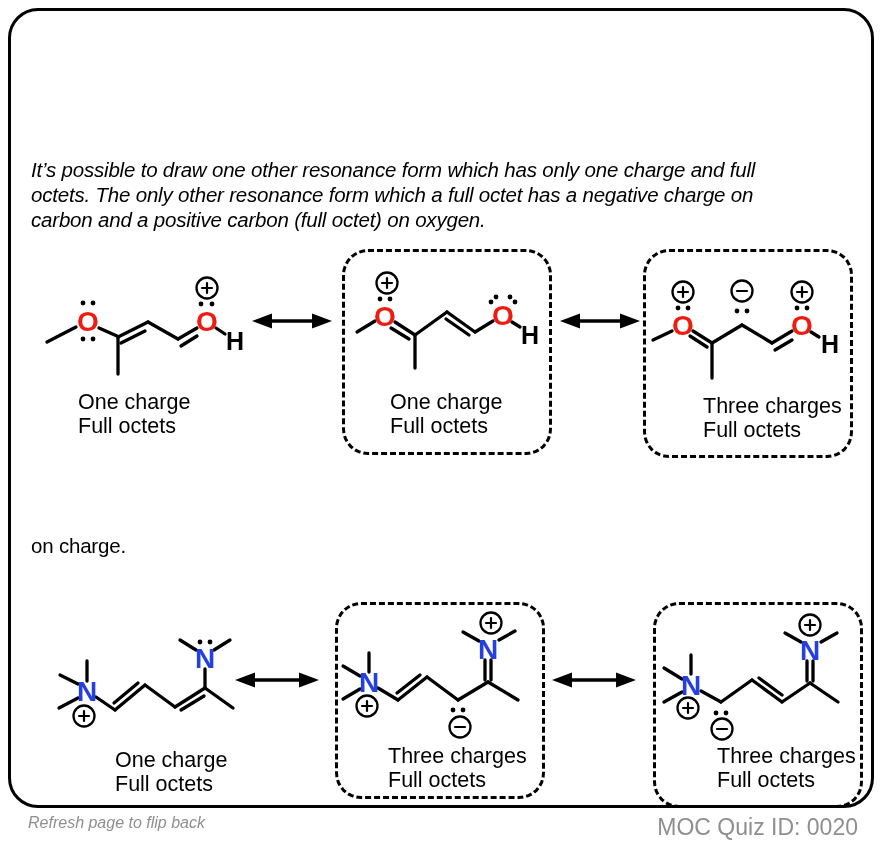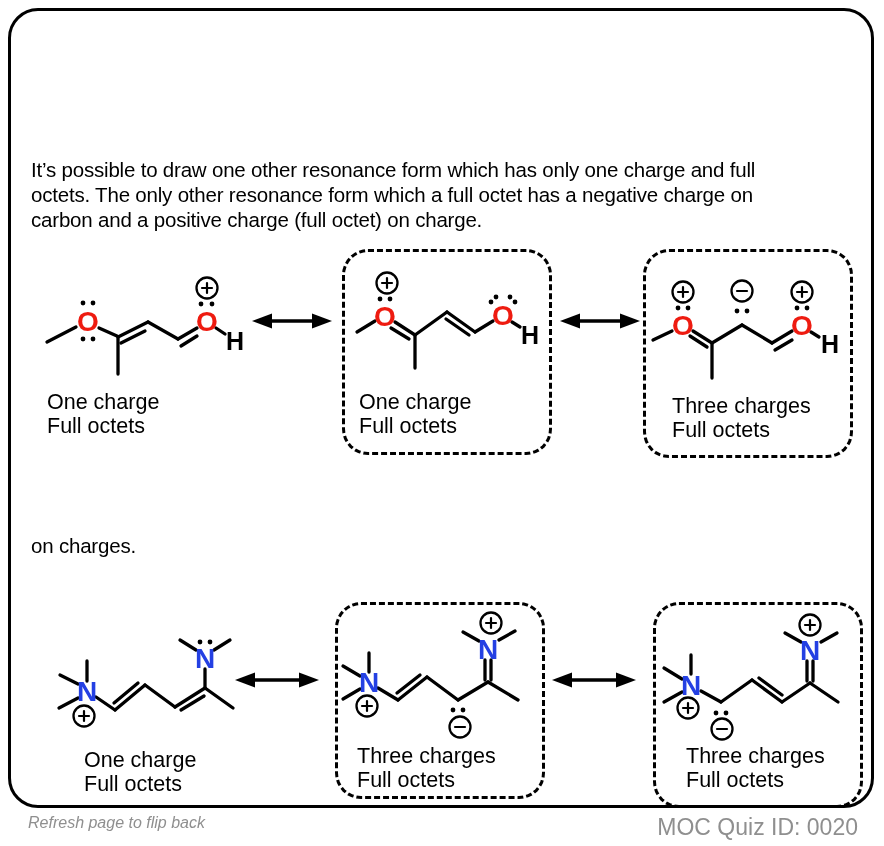--- a/index.html
+++ b/index.html
@@ -11,40 +11,40 @@
   .dashedbox { position:absolute; border:3px dashed var(--ink); border-radius:26px; background:transparent; }
   .mol { position:absolute; overflow:visible; }
   .bond { stroke:var(--ink); stroke-width:3.3; stroke-linecap:round; fill:none; }
   .dot { fill:var(--ink); }
   .chg { fill:none; stroke:var(--ink); stroke-width:2.3; }
   .chgline { stroke:var(--ink); stroke-width:2.2; stroke-linecap:round; }
   text { text-anchor:middle; dominant-baseline:central; font-family:"Liberation Sans", sans-serif; font-weight:bold; }
   .atom-o { fill:var(--oxygen); font-size:28px; }
   .atom-n { fill:var(--nitrogen); font-size:28px; }
   .atom-h { fill:var(--ink); font-size:25px; }
-  .caption { position:absolute; color:var(--ink); font-size:21.5px; line-height:24px; }
+  .caption { position:absolute; color:var(--ink); font-size:21.5px; line-height:24px;margin-left:31px; }
   .arrow { position:absolute; }
   .arrow line { stroke:var(--ink); stroke-width:3.4; }
   .arrow polygon { fill:var(--ink); }
   .footer-hint { position:absolute; left:28px; top:814px; font-style:italic; font-size:16px; color:var(--muted); }
   .footer-id { position:absolute; right:26px; top:814px; font-size:23px; color:var(--muted);text-align:right; }
 </style>
 </head>
 <body>
 
 <div class="card"></div>
 
-<div class="para" style="left:31px; top:157px;">
+<div class="para" style="left:31px; top:157px;font-style:italic;">
   <div>It’s possible to draw one other resonance form which has only one charge and full</div>
   <div>octets. The only other resonance form which a full octet has a negative charge on</div>
-  <div>carbon and a positive charge (full octet) on charge.</div>
+  <div>carbon and a positive carbon (full octet) on oxygen.</div>
 </div>
 
 <div class="para" style="left:31px; top:533px;">
-  <div>on charges.</div>
+  <div>on charge.</div>
 </div>
 
 <div class="dashedbox" style="left:342px; top:249px; width:210px; height:206px;"></div>
 <div class="dashedbox" style="left:643px; top:249px; width:210px; height:209px;"></div>
 <div class="dashedbox" style="left:335px; top:602px; width:210px; height:197px;"></div>
 <div class="dashedbox" style="left:653px; top:602px; width:210px; height:206px;"></div>
 
 <svg class="mol" style="left:35px; top:268px;" width="220" height="118">
   <g>
     <line class="bond" x1="12" y1="74" x2="41" y2="59"></line>

